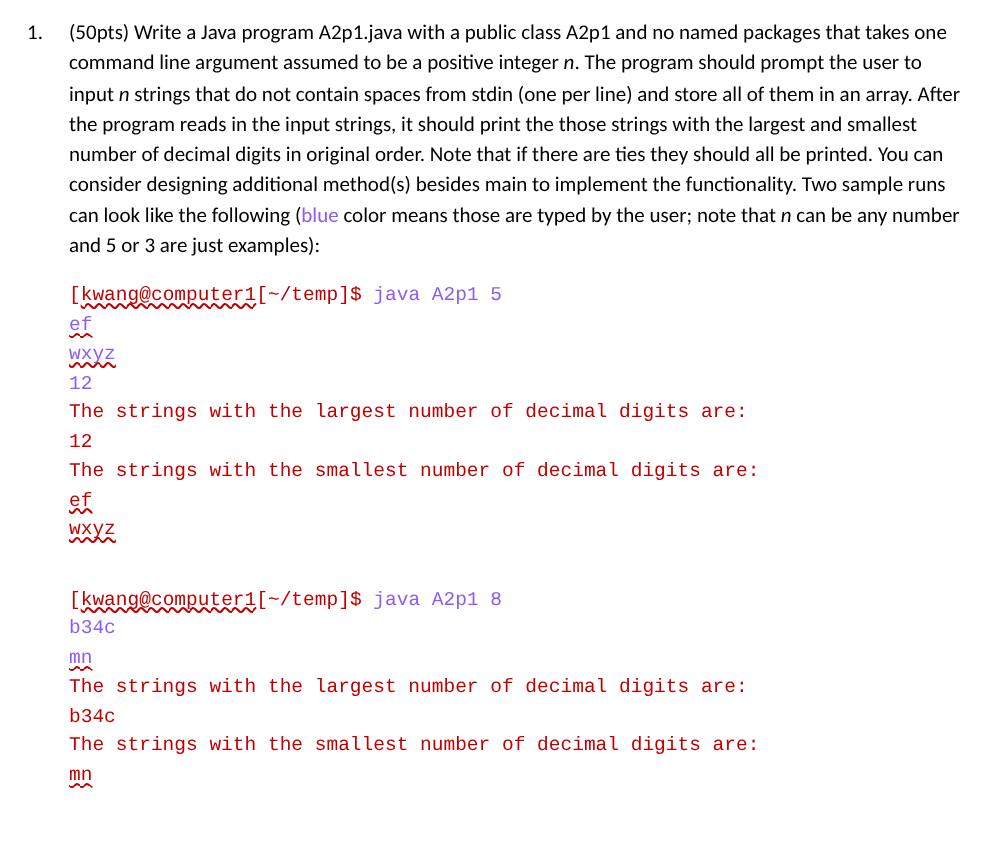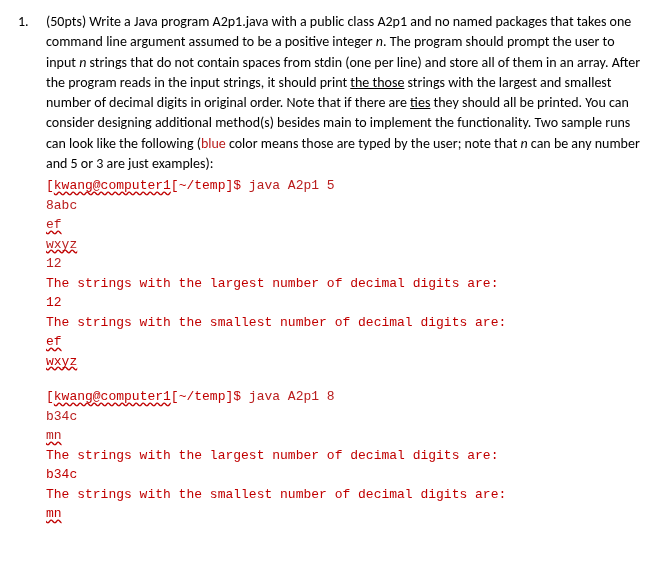--- a/index.html
+++ b/index.html
@@ -20,34 +20,33 @@
     .qnum {
       min-width: 18px;
     }
     .qbody {
       flex: 1;
     }
     .paragraph {
       margin-bottom: 2px;
     }
     .underline {
-      text-decoration: underline;
       text-align: right;
     }
     .blue {
-      color: #b91c1c;
+      color: #8b5cf6;
     }
     .italic {
       font-style: italic;
     }
     .code-block {
       font-family: 'Courier New', monospace;
       font-size: 13px;
       line-height: 1.5;
-      margin-top: 2px;
+      margin-top: 13px;
     }
     .code-line {
       white-space: pre;
     }
     .red {
       color: #c00000;
     }
     .squiggle {
       text-decoration: underline wavy #c00000;
       text-decoration-skip-ink: none;
@@ -61,21 +60,20 @@
 
 <div class="question">
   <div class="qnum">1.</div>
   <div class="qbody">
     <div class="paragraph">
       <span>(50pts) </span><span>Write a Java program A2p1.java with a public class A2p1 and no named packages that takes one command line argument assumed to be a positive integer </span><span class="italic">n</span><span>. The program should prompt the user to input </span><span class="italic">n</span><span> strings that do not contain spaces from stdin (one per line) and store all of them in an array. After the program reads in the input strings, it should print </span><span class="underline">the those</span><span> strings with the largest and smallest number of decimal digits in original order. Note that if there are </span><span class="underline">ties</span><span> they should all be printed. You can consider designing additional method(s) besides main to implement the functionality. Two sample runs can look like the following (</span><span class="blue">blue</span><span> color means those are typed by the user; note that </span><span class="italic">n</span><span> can be any number and 5 or 3 are just examples):</span>
     </div>
 
     <div class="code-block">
       <div class="code-line red">[<span class="squiggle">kwang@computer1</span><span>[~/temp]$ </span><span class="blue">java A2p1 5</span></div>
-      <div class="code-line blue">8abc</div>
       <div class="code-line blue"><span class="squiggle">ef</span></div>
       <div class="code-line blue"><span class="squiggle">wxyz</span></div>
       <div class="code-line blue">12</div>
       <div class="code-line red">The strings with the largest number of decimal digits are:</div>
       <div class="code-line red">12</div>
       <div class="code-line red">The strings with the smallest number of decimal digits are:</div>
       <div class="code-line red"><span class="squiggle">ef</span></div>
       <div class="code-line red"><span class="squiggle">wxyz</span></div>
     </div>
 

